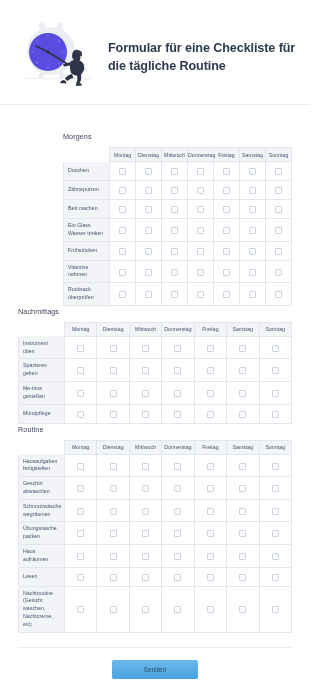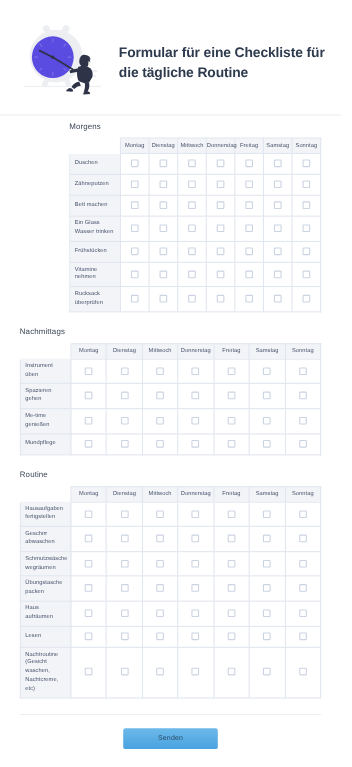--- a/index.html
+++ b/index.html
@@ -28,22 +28,22 @@
     letter-spacing: -0.1px;
     padding-top: 2px;
   }
   .header-rule {
     position: absolute; top: 104px; left: 0; right: 0;
     height: 1px; background: #eceef2;
   }
 
   
   .content { padding: 0 18px; }
-  .section { margin-top: 13px; }
-  .section:first-child { margin-top: 6px; padding-left: 45px; }
+  .section { margin-top: 1px; }
+  .section:first-child { margin-top: 28px; padding-left: 45px; }
   .section-title {
     font-size: 7.2px;
     color: #3c4758;
     font-weight: normal;
     margin-bottom: 6px;
     letter-spacing: .1px;
   }
 
   table.grid {
     width: 100%;

